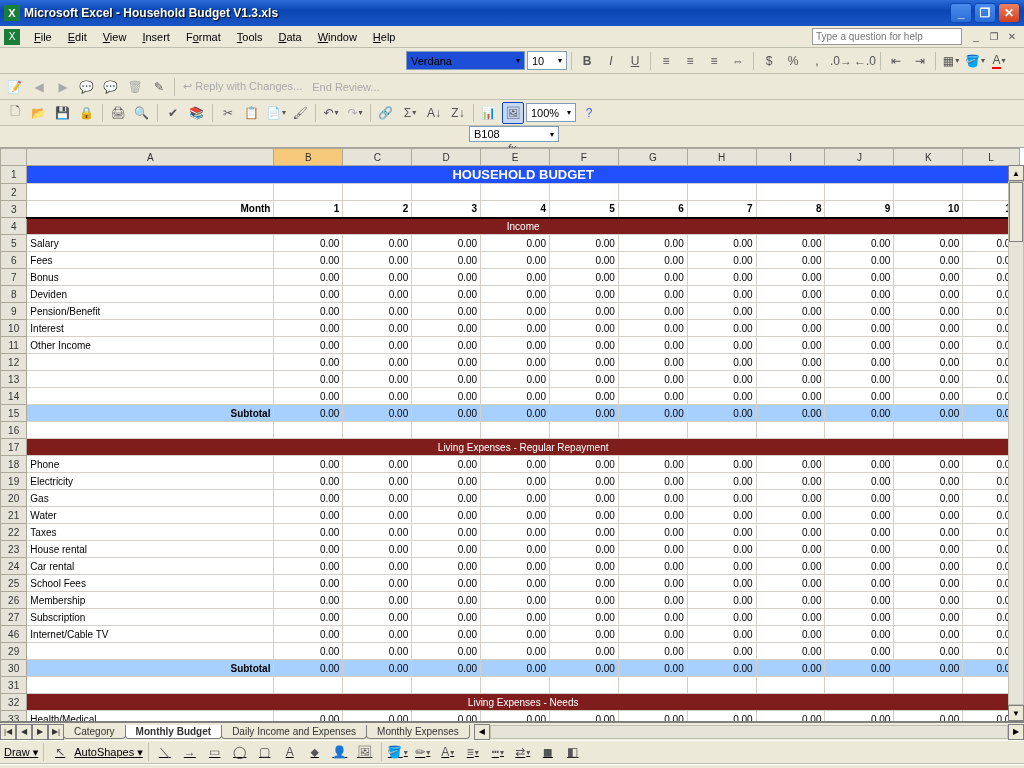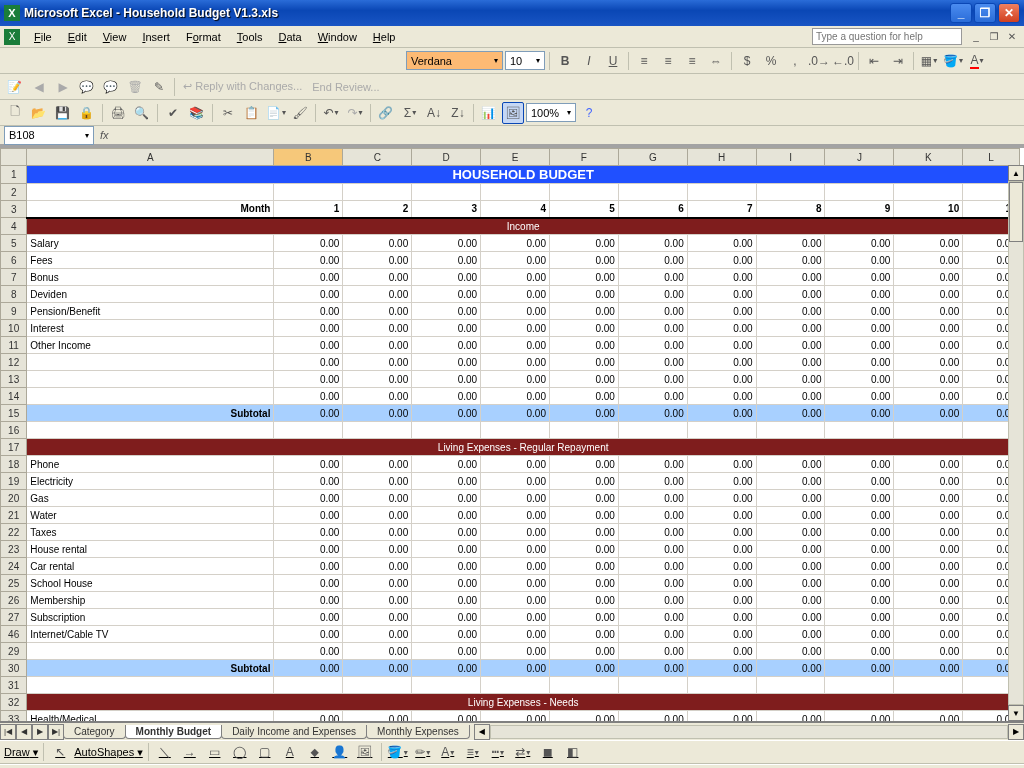--- a/index.html
+++ b/index.html
@@ -19,25 +19,25 @@
   .menubar .mi span.u{ text-decoration:underline;}
   .menubar .help{ margin-left:auto;}
   .helpbox{ width:150px;height:17px;border:1px solid #999;background:#fff;color:#aaa;font-size:10px;padding:1px 3px;margin-right:4px;}
   .doc-wbtn{ width:16px;height:14px;margin-left:2px;display:flex;align-items:center;justify-content:center;color:#555;font-size:10px;}
   
   .toolbar{ height:26px; background:#ece9d8; display:flex; align-items:center; padding:2px 4px; border-bottom:1px solid #c0c0b0; gap:2px;}
   .tbtn{ width:22px;height:22px;display:flex;align-items:center;justify-content:center;color:#555;border:1px solid transparent;border-radius:2px;font-size:12px;}
   .tbtn.dd:after{content:"▾";font-size:8px;margin-left:1px;color:#555;}
   .tsep{ width:1px;height:18px;background:#c0c0b0;margin:0 2px;}
   .grey{color:#aaa;}
-  .fontbox{ width:97px;height:19px;border:1px solid #7f9db9;background:#fdba74;padding:1px 4px;display:flex;align-items:center;justify-content:space-between;font-size:11px;}
+  .fontbox{ width:119px;height:19px;border:1px solid #7f9db9;background:#1d4ed8;padding:1px 4px;display:flex;align-items:center;justify-content:space-between;font-size:11px;}
   .sizebox{ width:40px;height:19px;border:1px solid #7f9db9;background:#fff;padding:1px 4px;display:flex;align-items:center;justify-content:space-between;font-size:11px;}
   .zoombox{ width:50px;height:19px;border:1px solid #7f9db9;background:#fff;padding:1px 4px;display:flex;align-items:center;justify-content:space-between;font-size:11px;}
   
-  .formulabar{ height:22px;background:#ece9d8;display:flex;align-items:center;border-bottom:4px solid #a3a3a3;}
+  .formulabar{ height:22px;background:#ece9d8;display:flex;align-items:center;border-bottom:1px solid #a3a3a3;flex-direction:column;}
   .namebox{ width:90px;height:19px;border:1px solid #7f9db9;background:#fff;padding:1px 4px;margin-left:4px;display:flex;align-items:center;justify-content:space-between;}
   .fx{ padding:0 6px;color:#555;font-style:italic;}
   .formula{ flex:1;height:19px;border:1px solid #c0c0b0;border-left:none;background:#fff;padding:1px 4px;display:flex;align-items:center;}
   
   .gridwrap{ position:relative; height:574px; background:#fff; border-bottom:1px solid #808080; overflow:hidden;}
   table.grid{ border-collapse:collapse; table-layout:fixed; width:1020px;}
   table.grid th, table.grid td{ border:1px solid #d4d0c8; height:17px; font-size:10px; padding:0 3px; overflow:hidden; white-space:nowrap;}
   table.grid th{ background:#e6e4d8; font-weight:normal; text-align:center; color:#333; border-color:#aca899;}
   th.rowhdr{ width:26px; background:#e6e4d8; text-align:center; border-color:#aca899;}
   th.colhdr{ border-color:#aca899;}
@@ -555,21 +555,21 @@
           <td class="num">0.00</td>
           <td class="num">0.00</td>
           <td class="num">0.00</td>
           <td class="num">0.00</td>
           <td class="num">0.00</td>
           <td class="num">0.00</td>
           <td class="num">0.00</td>
         </tr>
         <tr>
           <th class="rowhdr">25</th>
-          <td class="lbl">School House</td>
+          <td class="lbl">School Fees</td>
           <td class="num">0.00</td>
           <td class="num">0.00</td>
           <td class="num">0.00</td>
           <td class="num">0.00</td>
           <td class="num">0.00</td>
           <td class="num">0.00</td>
           <td class="num">0.00</td>
           <td class="num">0.00</td>
           <td class="num">0.00</td>
           <td class="num">0.00</td>

